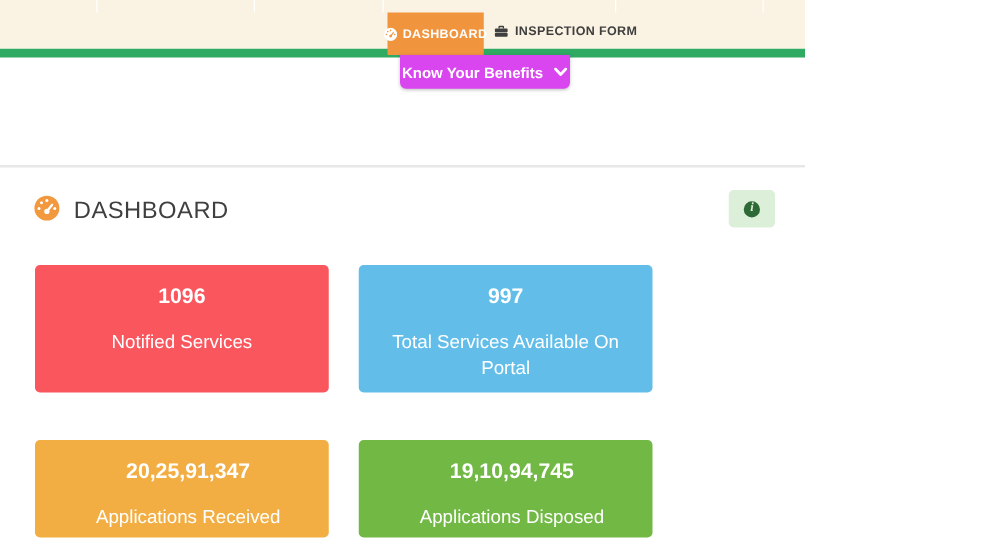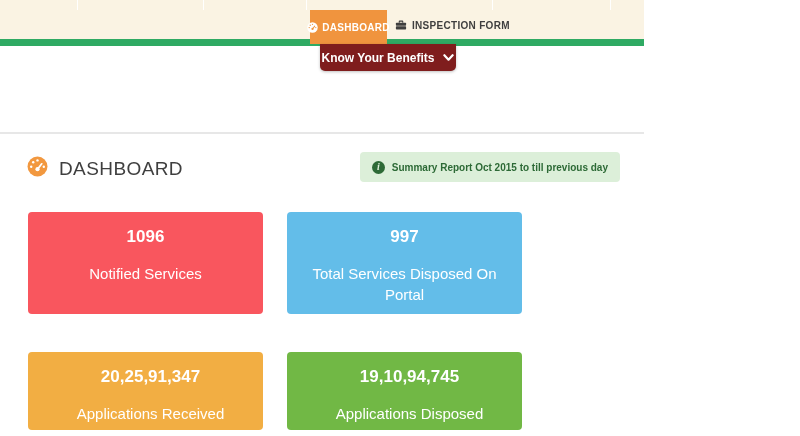--- a/index.html
+++ b/index.html
@@ -91,21 +91,21 @@
     <span class="ic">
       <svg width="12" height="12" viewBox="0 0 16 16" fill="#3f3f3f">
         <path d="M6 2.1h4c0.6 0 1 0.4 1 1V5H9.6V3.7H6.4V5H5V3.1c0-0.6 0.4-1 1-1z"></path>
         <rect x="1.2" y="5" width="13.6" height="4" rx="1"></rect>
         <rect x="1.2" y="9.7" width="13.6" height="4.2" rx="1"></rect>
       </svg>
     </span>
     <span>INSPECTION FORM</span>
   </div>
 
-  <div class="benefits-btn" style="background-color: #7f1d1d;">
+  <div class="benefits-btn" style="background-color: #d946ef;">
     <span>Know Your Benefits</span>
     <span class="ic">
       <svg width="11" height="8" viewBox="0 0 12 8">
         <path d="M1.5 1 L6 5.8 L10.5 1" fill="none" stroke="#ffffff" stroke-width="2.4" stroke-linecap="round" stroke-linejoin="round"></path>
       </svg>
     </span>
   </div>
 
   <div class="divider"></div>
 
@@ -121,31 +121,30 @@
         </g>
         <rect x="9.2" y="5.2" width="1.7" height="8.2" rx="0.85" fill="#ffffff" transform="rotate(38 10 12.5)"></rect>
         <circle cx="10" cy="12.5" r="2" fill="#ffffff"></circle>
       </svg>
     </span>
     <span class="title">DASHBOARD</span>
   </div>
 
   <div class="badge" style="background-color: rgb(220, 239, 217); color: rgb(45, 106, 54);">
     <span class="info-ic">i</span>
-    <span>Summary Report Oct 2015 to till previous day</span>
   </div>
 
   <div class="cards row1">
     <div class="card" style="background-color: rgb(249, 86, 94);">
       <div class="card-value">1096</div>
       <div class="card-label">Notified Services</div>
     </div>
     <div class="card" style="background-color: rgb(99, 189, 233);">
       <div class="card-value">997</div>
-      <div class="card-label">Total Services Disposed On Portal</div>
+      <div class="card-label">Total Services Available On Portal</div>
     </div>
   </div>
 
   <div class="cards row2">
     <div class="card" style="background-color: rgb(242, 174, 67);">
       <div class="card-value">20,25,91,347</div>
       <div class="card-label">Applications Received</div>
     </div>
     <div class="card" style="background-color: rgb(113, 184, 69);">
       <div class="card-value">19,10,94,745</div>

